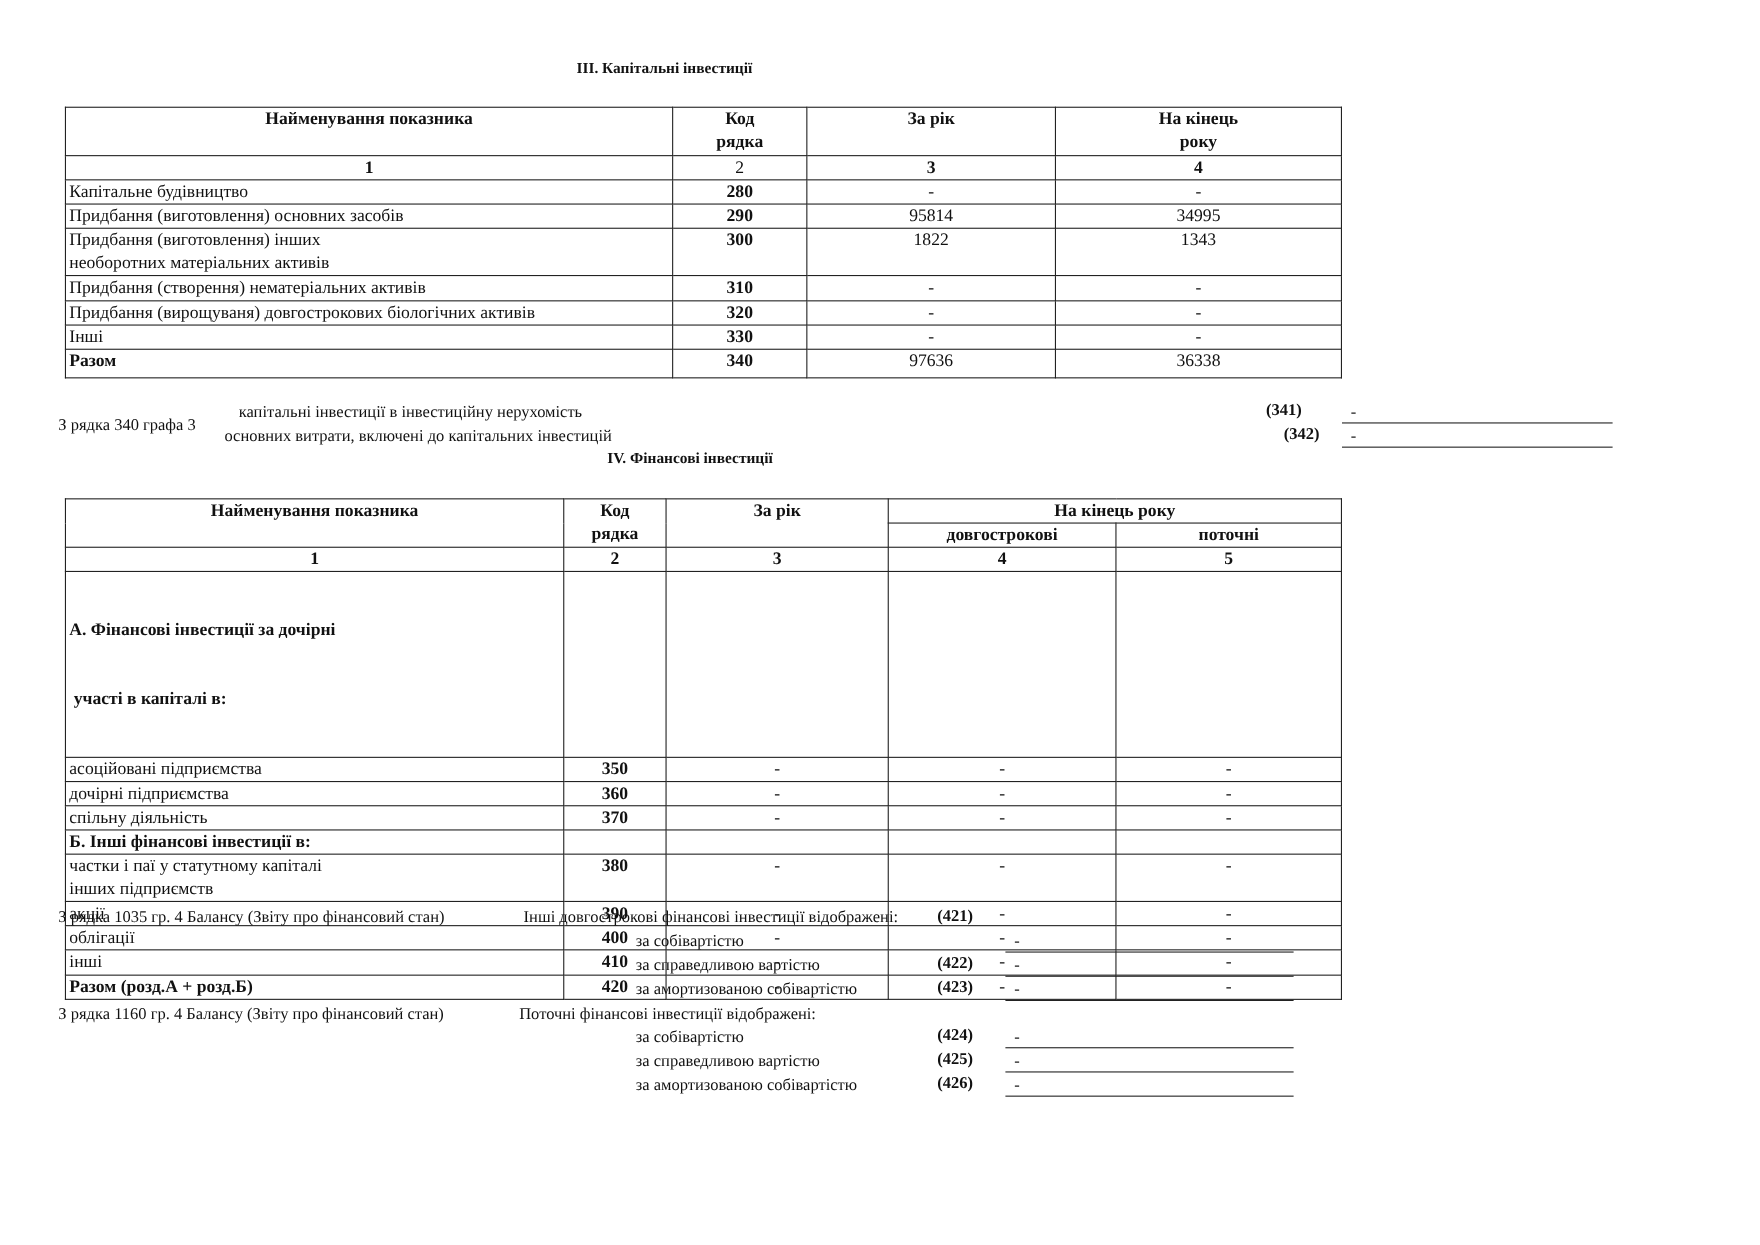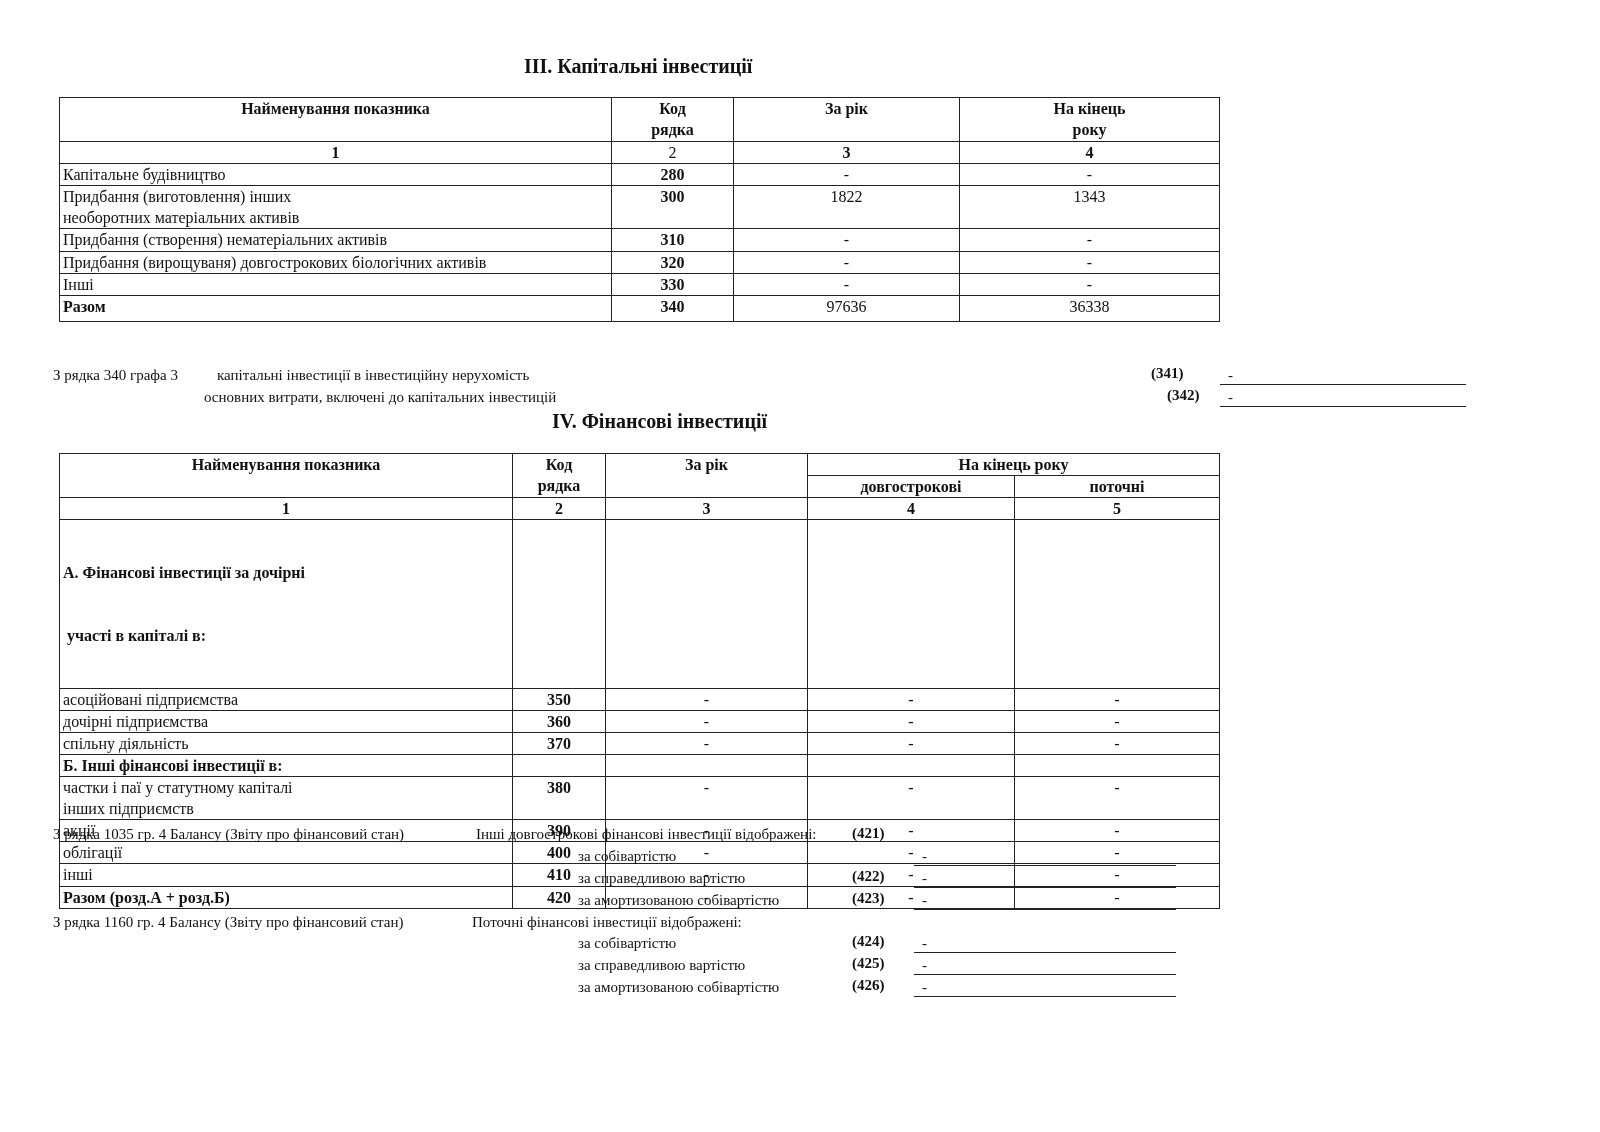--- a/index.html
+++ b/index.html
@@ -3,21 +3,21 @@
 <meta charset="utf-8">
 <style>
   html, body { margin: 0; padding: 0; background: #ffffff; }
   body {
     width: 1600px; height: 1132px; position: relative; overflow: hidden;
     font-family: "Liberation Serif", "DejaVu Serif", serif;
     color: #111111;
   }
   .abs { position: absolute; }
   .title {
-    font-weight: bold; font-size: 20px; white-space: nowrap; text-align: center;
+    font-weight: bold; font-size: 14px; white-space: nowrap; text-align: center;
   }
   table.grid {
     position: absolute; border-collapse: collapse; table-layout: fixed;
     font-size: 16px; line-height: 21px;
   }
   table.grid td {
     border: 1.5px solid #222; padding: 0 3px; vertical-align: top;
     overflow: hidden; white-space: nowrap;
   }
   table.grid td.c { text-align: center; }
@@ -54,20 +54,26 @@
     <td class="c">2</td>
     <td class="c b">3</td>
     <td class="c b">4</td>
   </tr>
   <tr style="height:22px">
     <td>Капітальне будівництво</td>
     <td class="c b">280</td>
     <td class="c">-</td>
     <td class="c">-</td>
   </tr>
+  <tr style="height:22px">
+    <td>Придбання (виготовлення) основних засобів</td>
+    <td class="c b">290</td>
+    <td class="c">95814</td>
+    <td class="c">34995</td>
+  </tr>
   <tr style="height:43px">
     <td>
       <div>Придбання (виготовлення) інших</div>
       <div>необоротних матеріальних активів</div>
     </td>
     <td class="c b">300</td>
     <td class="c">1822</td>
     <td class="c">1343</td>
   </tr>
   <tr style="height:23px">
@@ -90,21 +96,21 @@
   </tr>
   <tr style="height:26px">
     <td class="b">Разом</td>
     <td class="c b">340</td>
     <td class="c">97636</td>
     <td class="c">36338</td>
   </tr>
 </tbody>
   </table>
 
-<div class="abs note" style="left:53px; top:365px;">З рядка  340  графа 3</div>
+<div class="abs note" style="left:53px; top:377px;">З рядка  340  графа 3</div>
 <div class="abs note" style="left:217px; top:365px;">капітальні інвестиції в інвестиційну нерухомість</div>
 <div class="abs code" style="left:1151px; top:365px;">(341)</div>
 <div class="fill" style="left:1220px; top:365px; width:246px;">-</div>
 
 <div class="abs note" style="left:204px; top:387px;">основних витрати, включені до капітальних інвестицій</div>
 <div class="abs code" style="left:1151px; top:387px;margin-left:16px;">(342)</div>
 <div class="fill" style="left:1220px; top:387px; width:246px;">-</div>
 
 <div class="abs title" style="left:528px; top:410px;margin-left:24px;">IV. Фінансові інвестиції</div>
 

